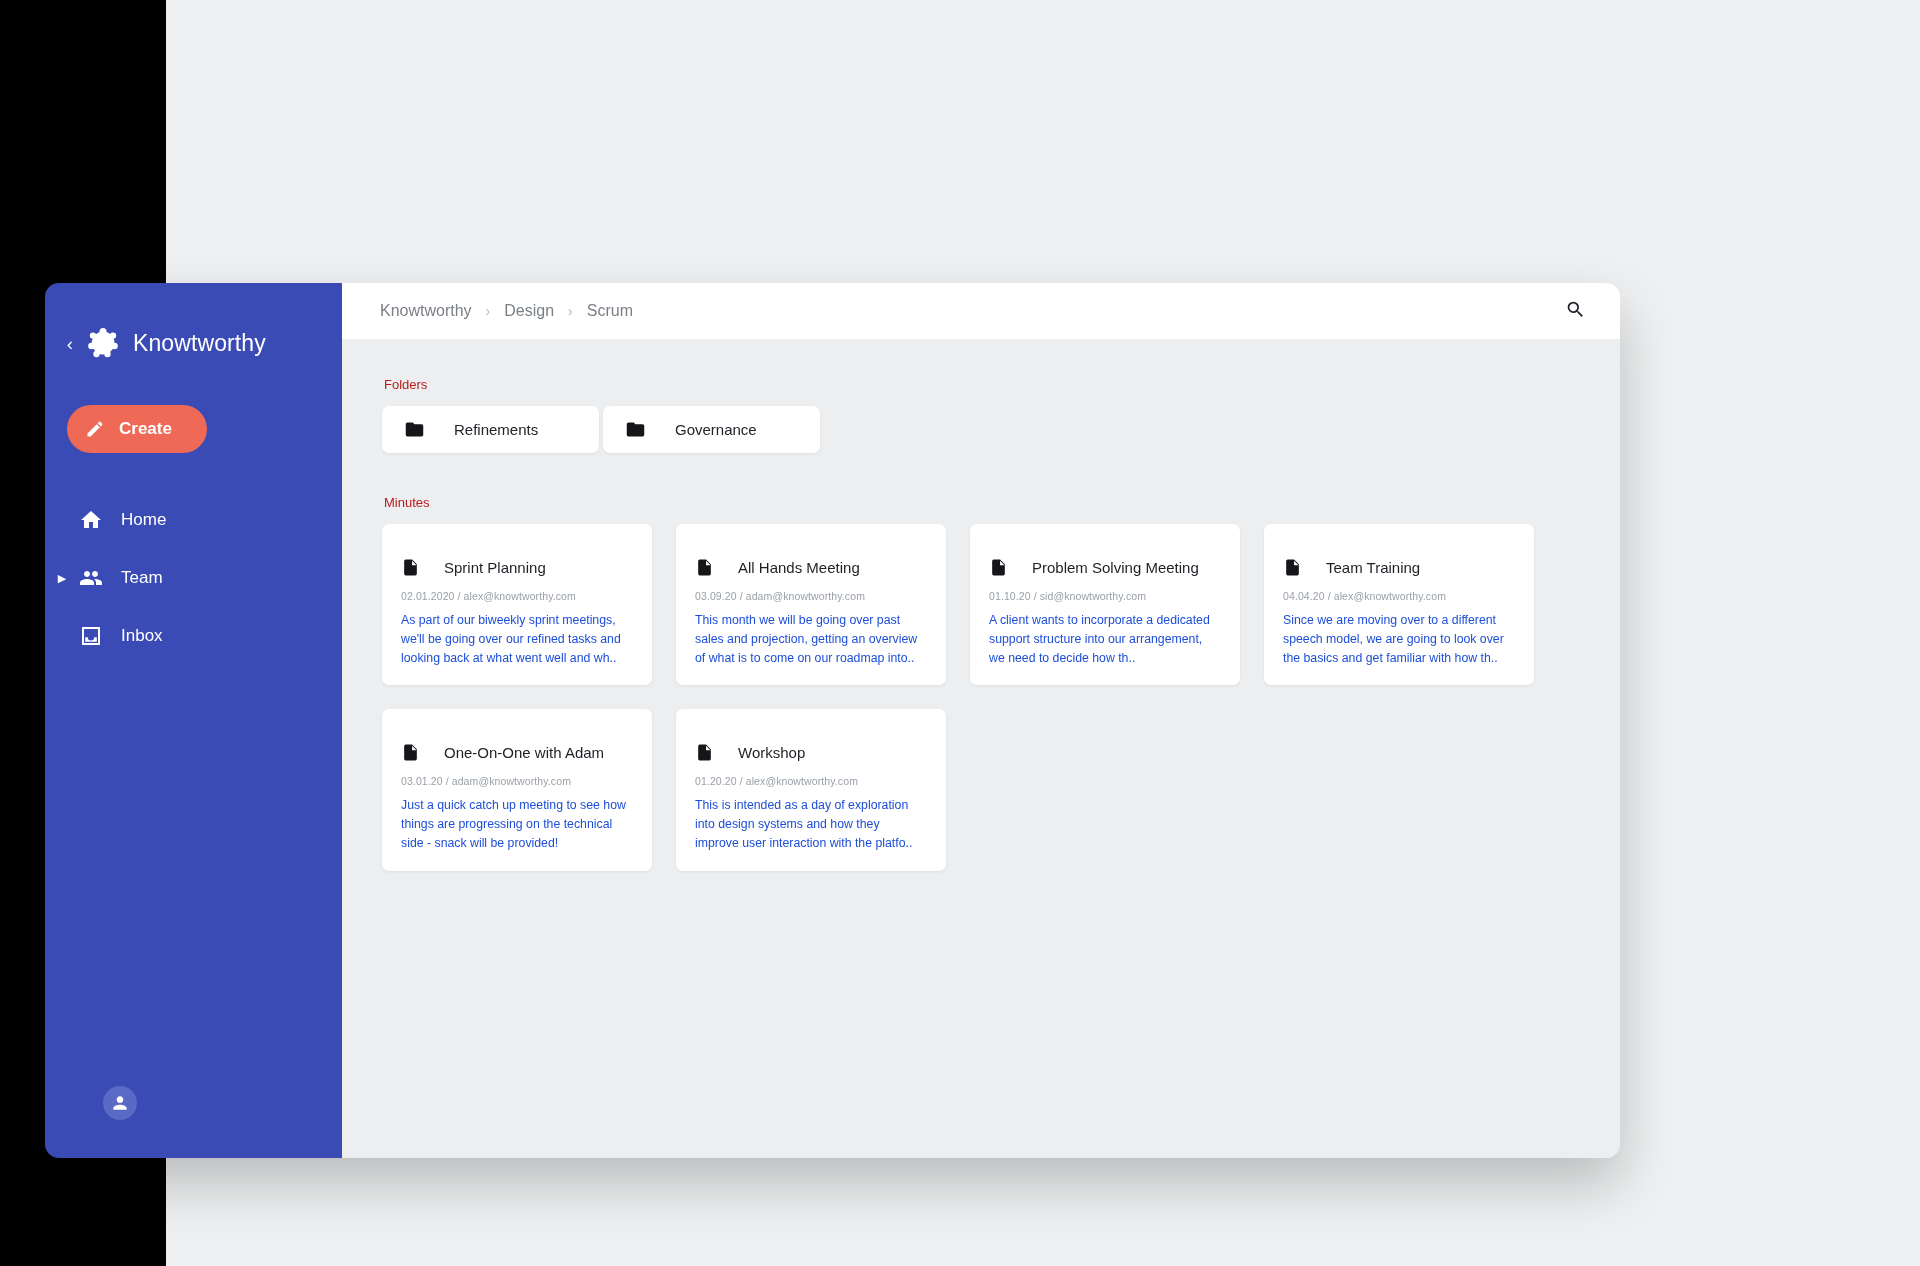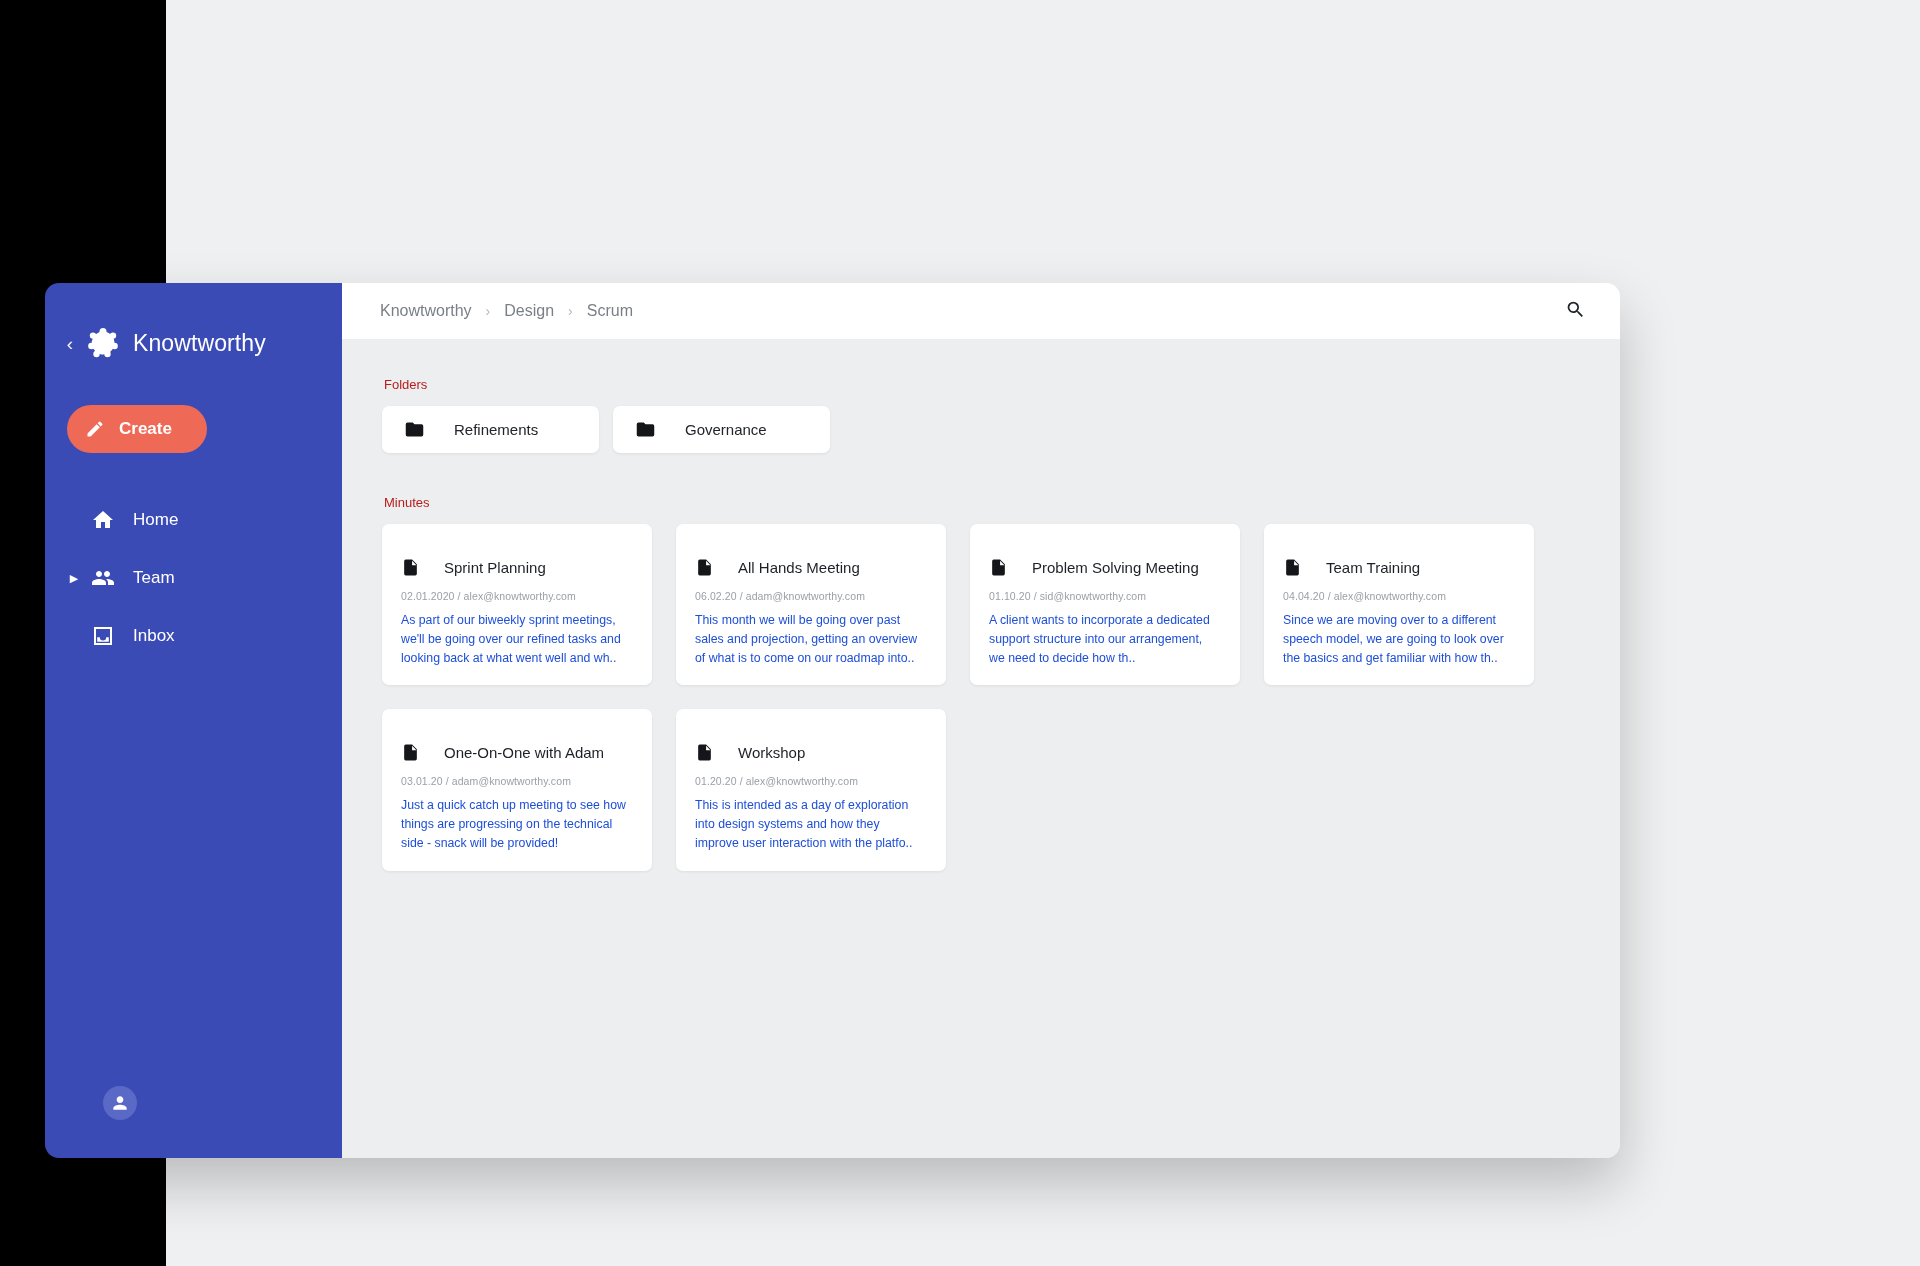--- a/index.html
+++ b/index.html
@@ -98,21 +98,21 @@
     font-weight: bold;
     margin-left: 14px;
     text-align: right;
   }
 
   .nav-list { margin-top: 38px; }
   .nav-item {
     display: flex;
     align-items: center;
     height: 58px;
-    padding-left: 20px;
+    padding-left: 8px;
     cursor: pointer;
   }
   .nav-arrow {
     width: 18px;
     text-align: center;
     color: #ffffff;
     font-size: 11px;
     line-height: 1;
   }
   .nav-arrow.empty { visibility: hidden; }
@@ -189,21 +189,21 @@
 
   .section-label {
     font-size: 13px;
     color: #b91c1c;
     margin-bottom: 14px;
     margin-left: 2px;
   }
 
   .folder-row {
     display: flex;
-    gap: 14px;
+    gap: 4px;
     margin-bottom: 42px;
   }
   .folder-card {
     width: 217px;
     height: 47px;
     background: #ffffff;
     border-radius: 7px;
     display: flex;
     align-items: center;
     padding-left: 22px;
@@ -408,21 +408,21 @@
 
         <article class="minute-card">
           <div class="minute-head">
             <span class="doc-icon">
               <svg viewBox="0 0 24 24" width="19" height="19" aria-hidden="true">
                 <path fill="#141619" d="M14 2H6a2 2 0 0 0-2 2v16a2 2 0 0 0 2 2h12a2 2 0 0 0 2-2V8l-6-6zm0 7V3.5L19.5 9H14z"></path>
               </svg>
             </span>
             <span class="minute-title">All Hands Meeting</span>
           </div>
-          <div class="minute-meta">06.02.20 / adam@knowtworthy.com</div>
+          <div class="minute-meta">03.09.20 / adam@knowtworthy.com</div>
           <div class="minute-body">This month we will be going over past sales and projection, getting an overview of what is to come on our roadmap into..</div>
         </article>
 
         <article class="minute-card">
           <div class="minute-head">
             <span class="doc-icon">
               <svg viewBox="0 0 24 24" width="19" height="19" aria-hidden="true">
                 <path fill="#141619" d="M14 2H6a2 2 0 0 0-2 2v16a2 2 0 0 0 2 2h12a2 2 0 0 0 2-2V8l-6-6zm0 7V3.5L19.5 9H14z"></path>
               </svg>
             </span>

